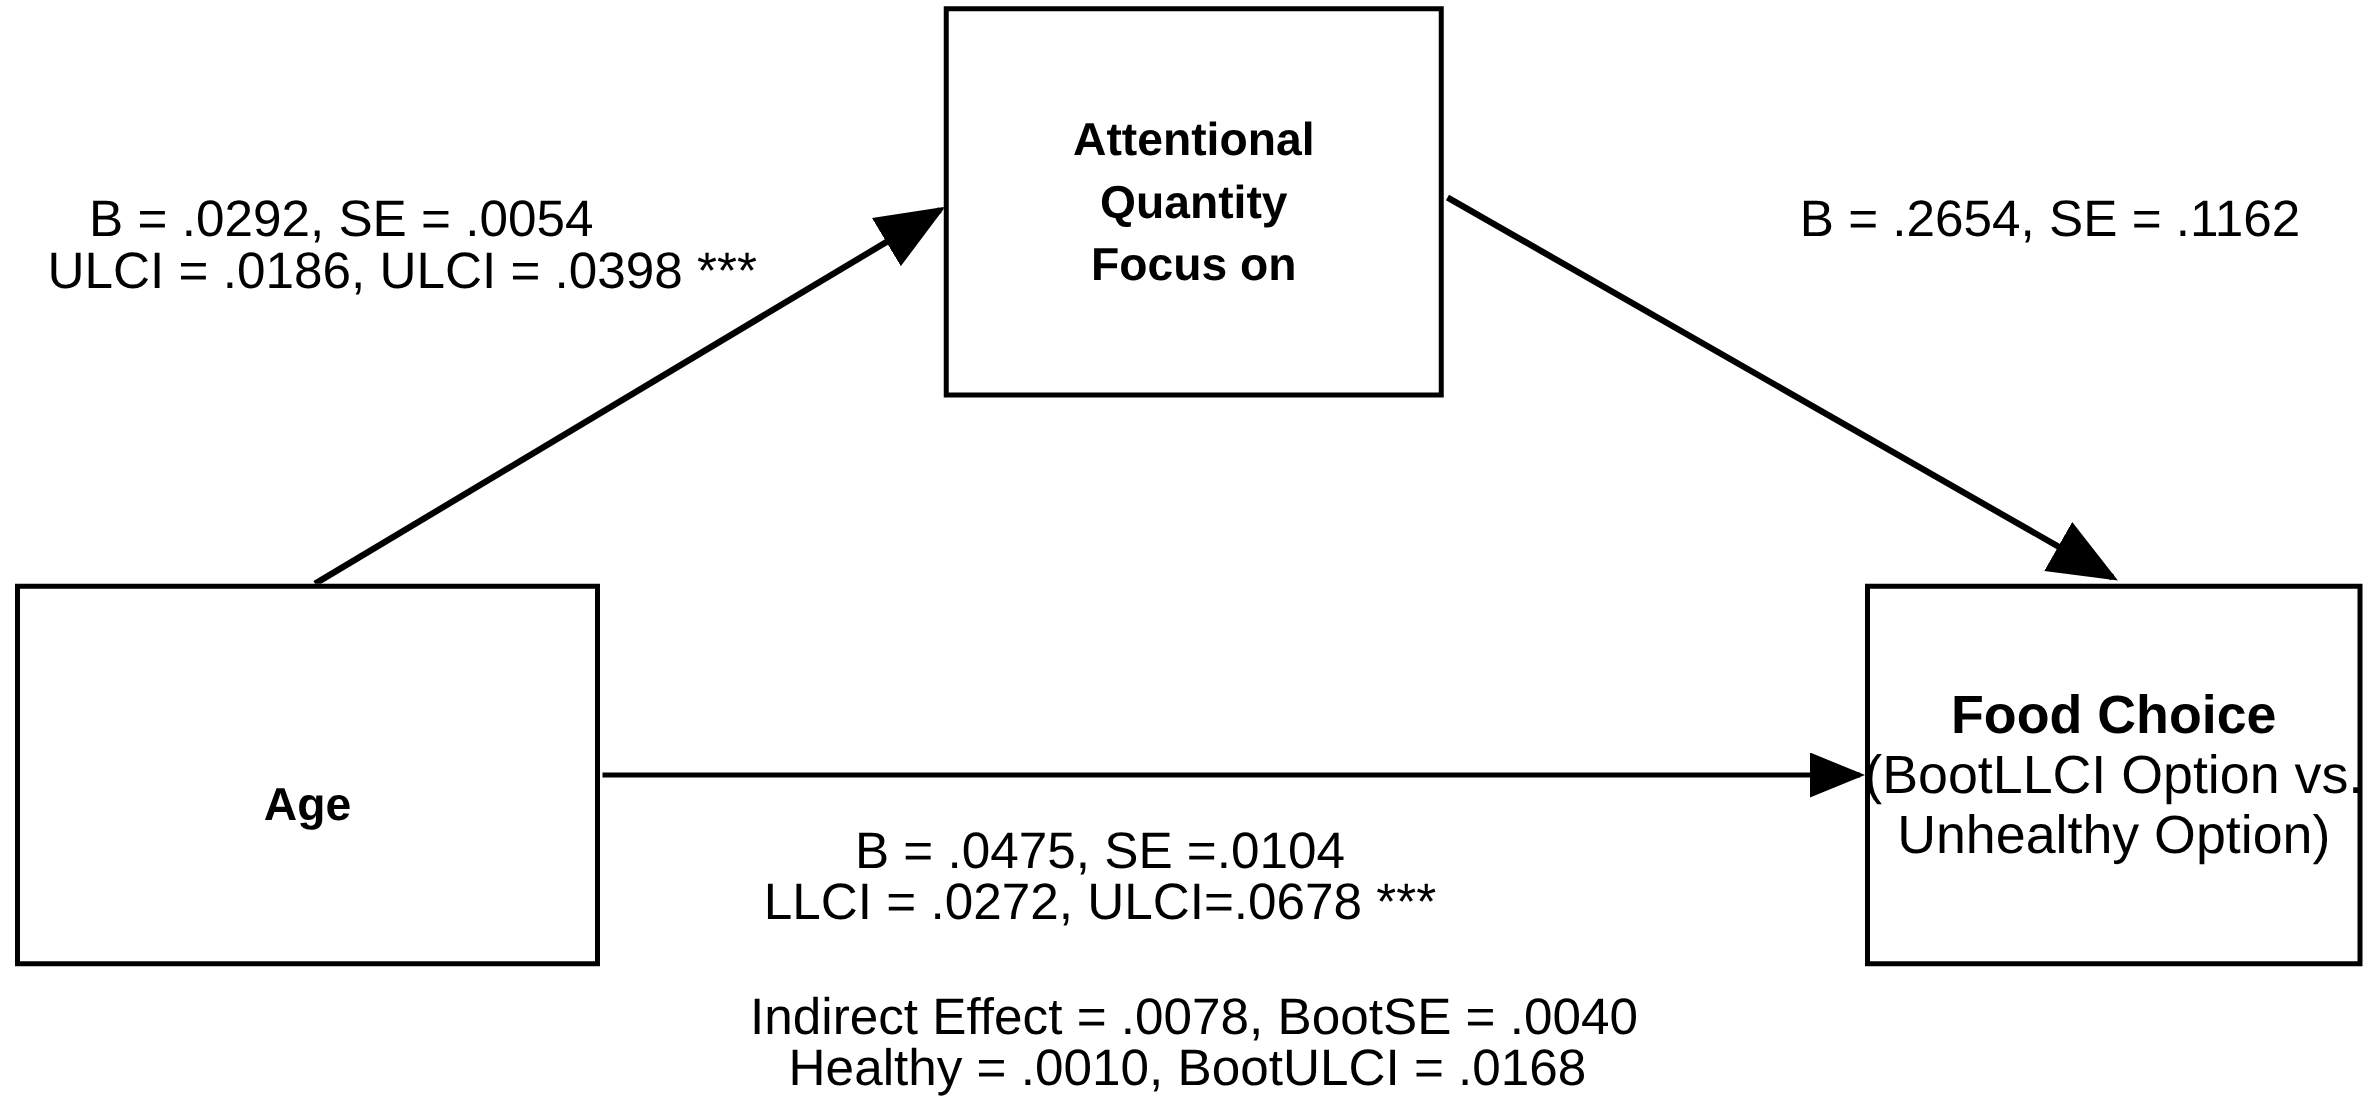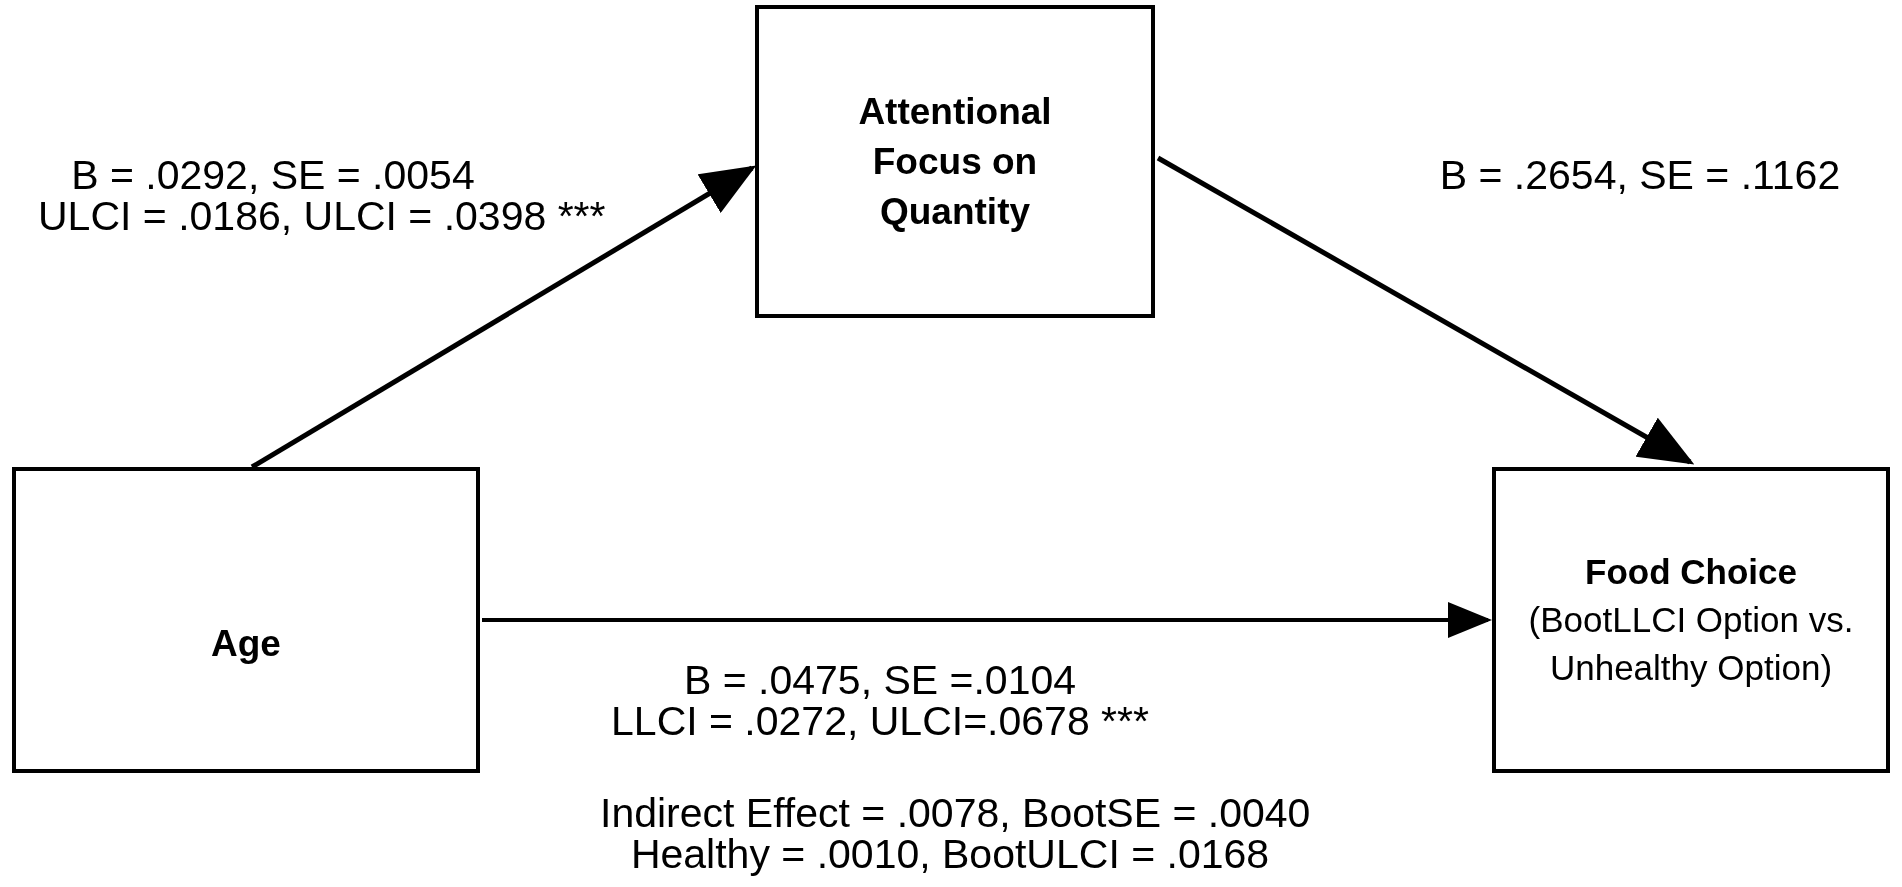--- a/index.html
+++ b/index.html
@@ -67,21 +67,21 @@
     font-weight: bold;
     margin-top: 48px;
   }
   #node-outcome {
     left: 1492px;
     top: 467px;
     width: 398px;
     height: 306px;
   }
   #node-outcome .node-line {
-    font-size: 35px;
+    font-size: 43px;
     line-height: 48px;
   }
   .edge-label {
     position: absolute;
     text-align: center;
     white-space: nowrap;
     font-size: 41px;
     line-height: 41px;
   }
   .edge-label span {
@@ -127,22 +127,22 @@
 
     <line x1="482" y1="620" x2="1488" y2="620" stroke="#000000" stroke-width="4" marker-end="url(#arrowhead)"></line>
   </svg>
 
   <div class="node-box" id="node-predictor">
     <span class="node-line bold">Age</span>
   </div>
 
   <div class="node-box" id="node-mediator">
     <span class="node-line bold">Attentional</span>
+    <span class="node-line bold">Quantity</span>
     <span class="node-line bold">Focus on</span>
-    <span class="node-line bold">Quantity</span>
   </div>
 
   <div class="node-box" id="node-outcome">
     <span class="node-line bold">Food Choice</span>
     <span class="node-line">(BootLLCI Option vs.</span>
     <span class="node-line">Unhealthy Option)</span>
   </div>
 
   <div class="edge-label" id="label-a-path">
     <span>B = .0292, SE = .0054</span>

